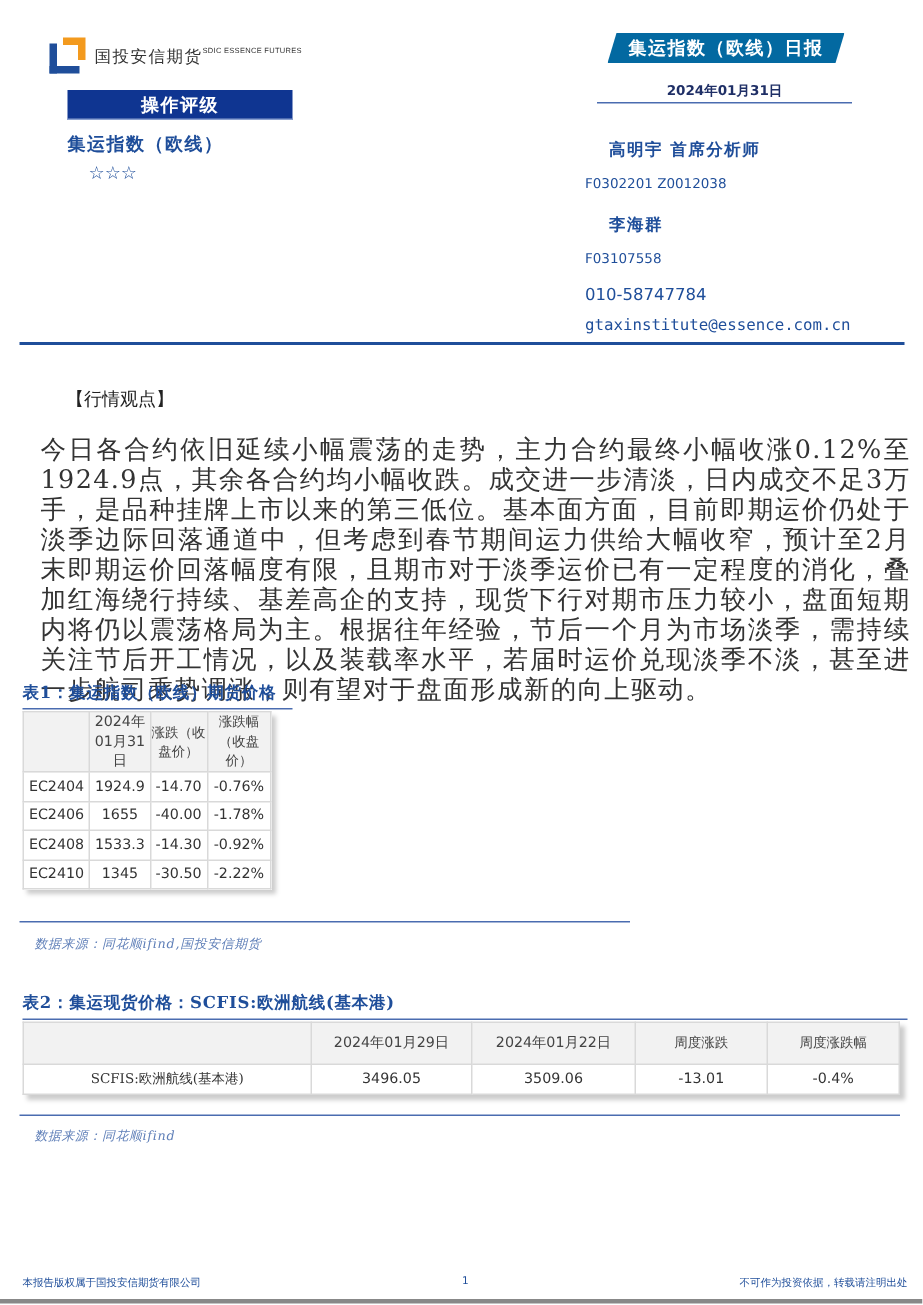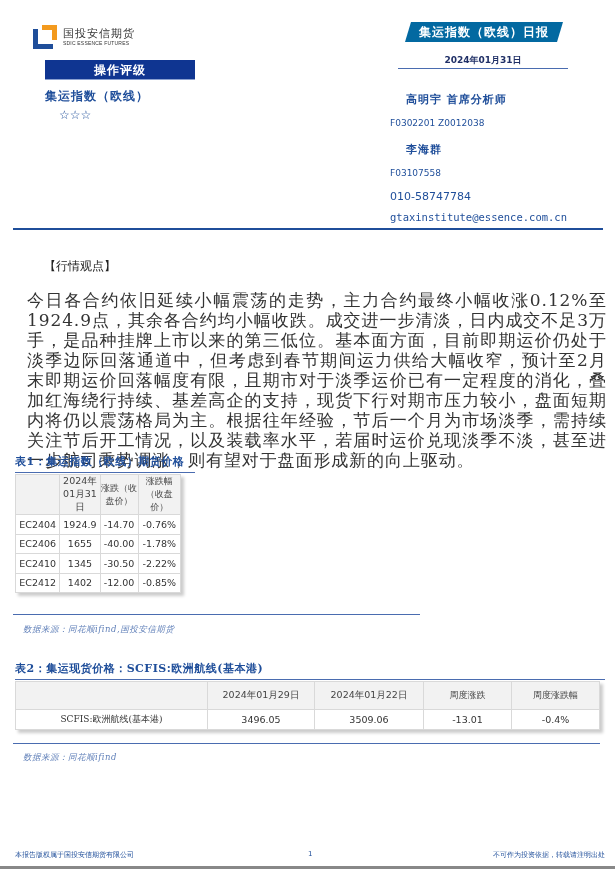--- a/index.html
+++ b/index.html
@@ -6,21 +6,21 @@
   html, body { width: 615px; height: 870px; background: #ffffff; overflow: hidden; }
   body { position: relative; font-family: "DejaVu Serif", "Liberation Serif", serif; color: #333; }
 
   
   .logo { position: absolute; left: 33px; top: 25px; display: flex; align-items: center; }
   .logo-mark { position: relative; width: 24px; height: 24px; margin-right: 6px; }
   .logo-mark .blue2 { position: absolute; left: 0; top: 4px; width: 5px; height: 20px; background: #1f4e9a; }
   .logo-mark .blue3 { position: absolute; left: 0; top: 19px; width: 20px; height: 5px; background: #1f4e9a; }
   .logo-mark .orange { position: absolute; left: 9px; top: 0; width: 15px; height: 15px; background: #f39a1e; }
   .logo-mark .orange-in { position: absolute; left: 9px; top: 5px; width: 10px; height: 10px; background: #fff; }
-  .logo-text { display: flex; flex-direction: column; }
+  .logo-text { display: flex; }
   .logo-cn { font-family: "DejaVu Sans", sans-serif; font-size: 11px; color: #333; letter-spacing: 1px; line-height: 13px; }
   .logo-en { font-family: "Liberation Sans", sans-serif; font-size: 5px; color: #333; letter-spacing: 0.2px; line-height: 7px; }
 
   .rating-bar { position: absolute; left: 45px; top: 60px; width: 150px; height: 20px; background: #0f3591; color: #fff; font-size: 12px; font-weight: bold; text-align: center; line-height: 20px; letter-spacing: 1px; border-bottom: 1px solid #8aa0d0; }
   .rating-name { position: absolute; left: 45px; top: 88px; font-size: 12px; font-weight: bold; color: #1f4e9a; letter-spacing: 1px; }
   .rating-stars { position: absolute; left: 59px; top: 108px; font-size: 12px; color: #1f4e9a; letter-spacing: 0px; font-family: "DejaVu Sans", sans-serif; }
 
   
   .title-banner { position: absolute; left: 405px; top: 22px; width: 158px; height: 20px; background: #0369a1; clip-path: polygon(6px 0, 100% 0, calc(100% - 6px) 100%, 0 100%); color: #fff; font-size: 12px; font-weight: bold; text-align: center; line-height: 20px; letter-spacing: 1px; }
   .report-date { position: absolute; left: 398px; top: 54px; width: 170px; text-align: center; font-family: "DejaVu Sans", sans-serif; font-size: 9px; font-weight: bold; color: #1f2f66; }
@@ -104,30 +104,30 @@
       <td>-14.70</td>
       <td>-0.76%</td>
     </tr>
     <tr>
       <td>EC2406</td>
       <td>1655</td>
       <td>-40.00</td>
       <td>-1.78%</td>
     </tr>
     <tr>
+      <td>EC2408</td>
+      <td>1533.3</td>
+      <td>-14.30</td>
+      <td>-0.92%</td>
+    </tr>
+    <tr>
       <td>EC2410</td>
       <td>1345</td>
       <td>-30.50</td>
       <td>-2.22%</td>
-    </tr>
-    <tr>
-      <td>EC2412</td>
-      <td>1402</td>
-      <td>-12.00</td>
-      <td>-0.85%</td>
     </tr>
   </tbody>
 </table>
 <div class="caption-rule" style="left:13px; top:614px; width:407px;"></div>
 <div class="source" style="top:624px;">数据来源：同花顺ifind,国投安信期货</div>
 
 <div class="table-caption" style="top:661px;">表2：集运现货价格：SCFIS:欧洲航线(基本港)</div>
 <div class="caption-rule" style="left:15px; top:679px; width:590px;"></div>
 <table class="data" style="left:15px; top:681px;">
   <thead>

